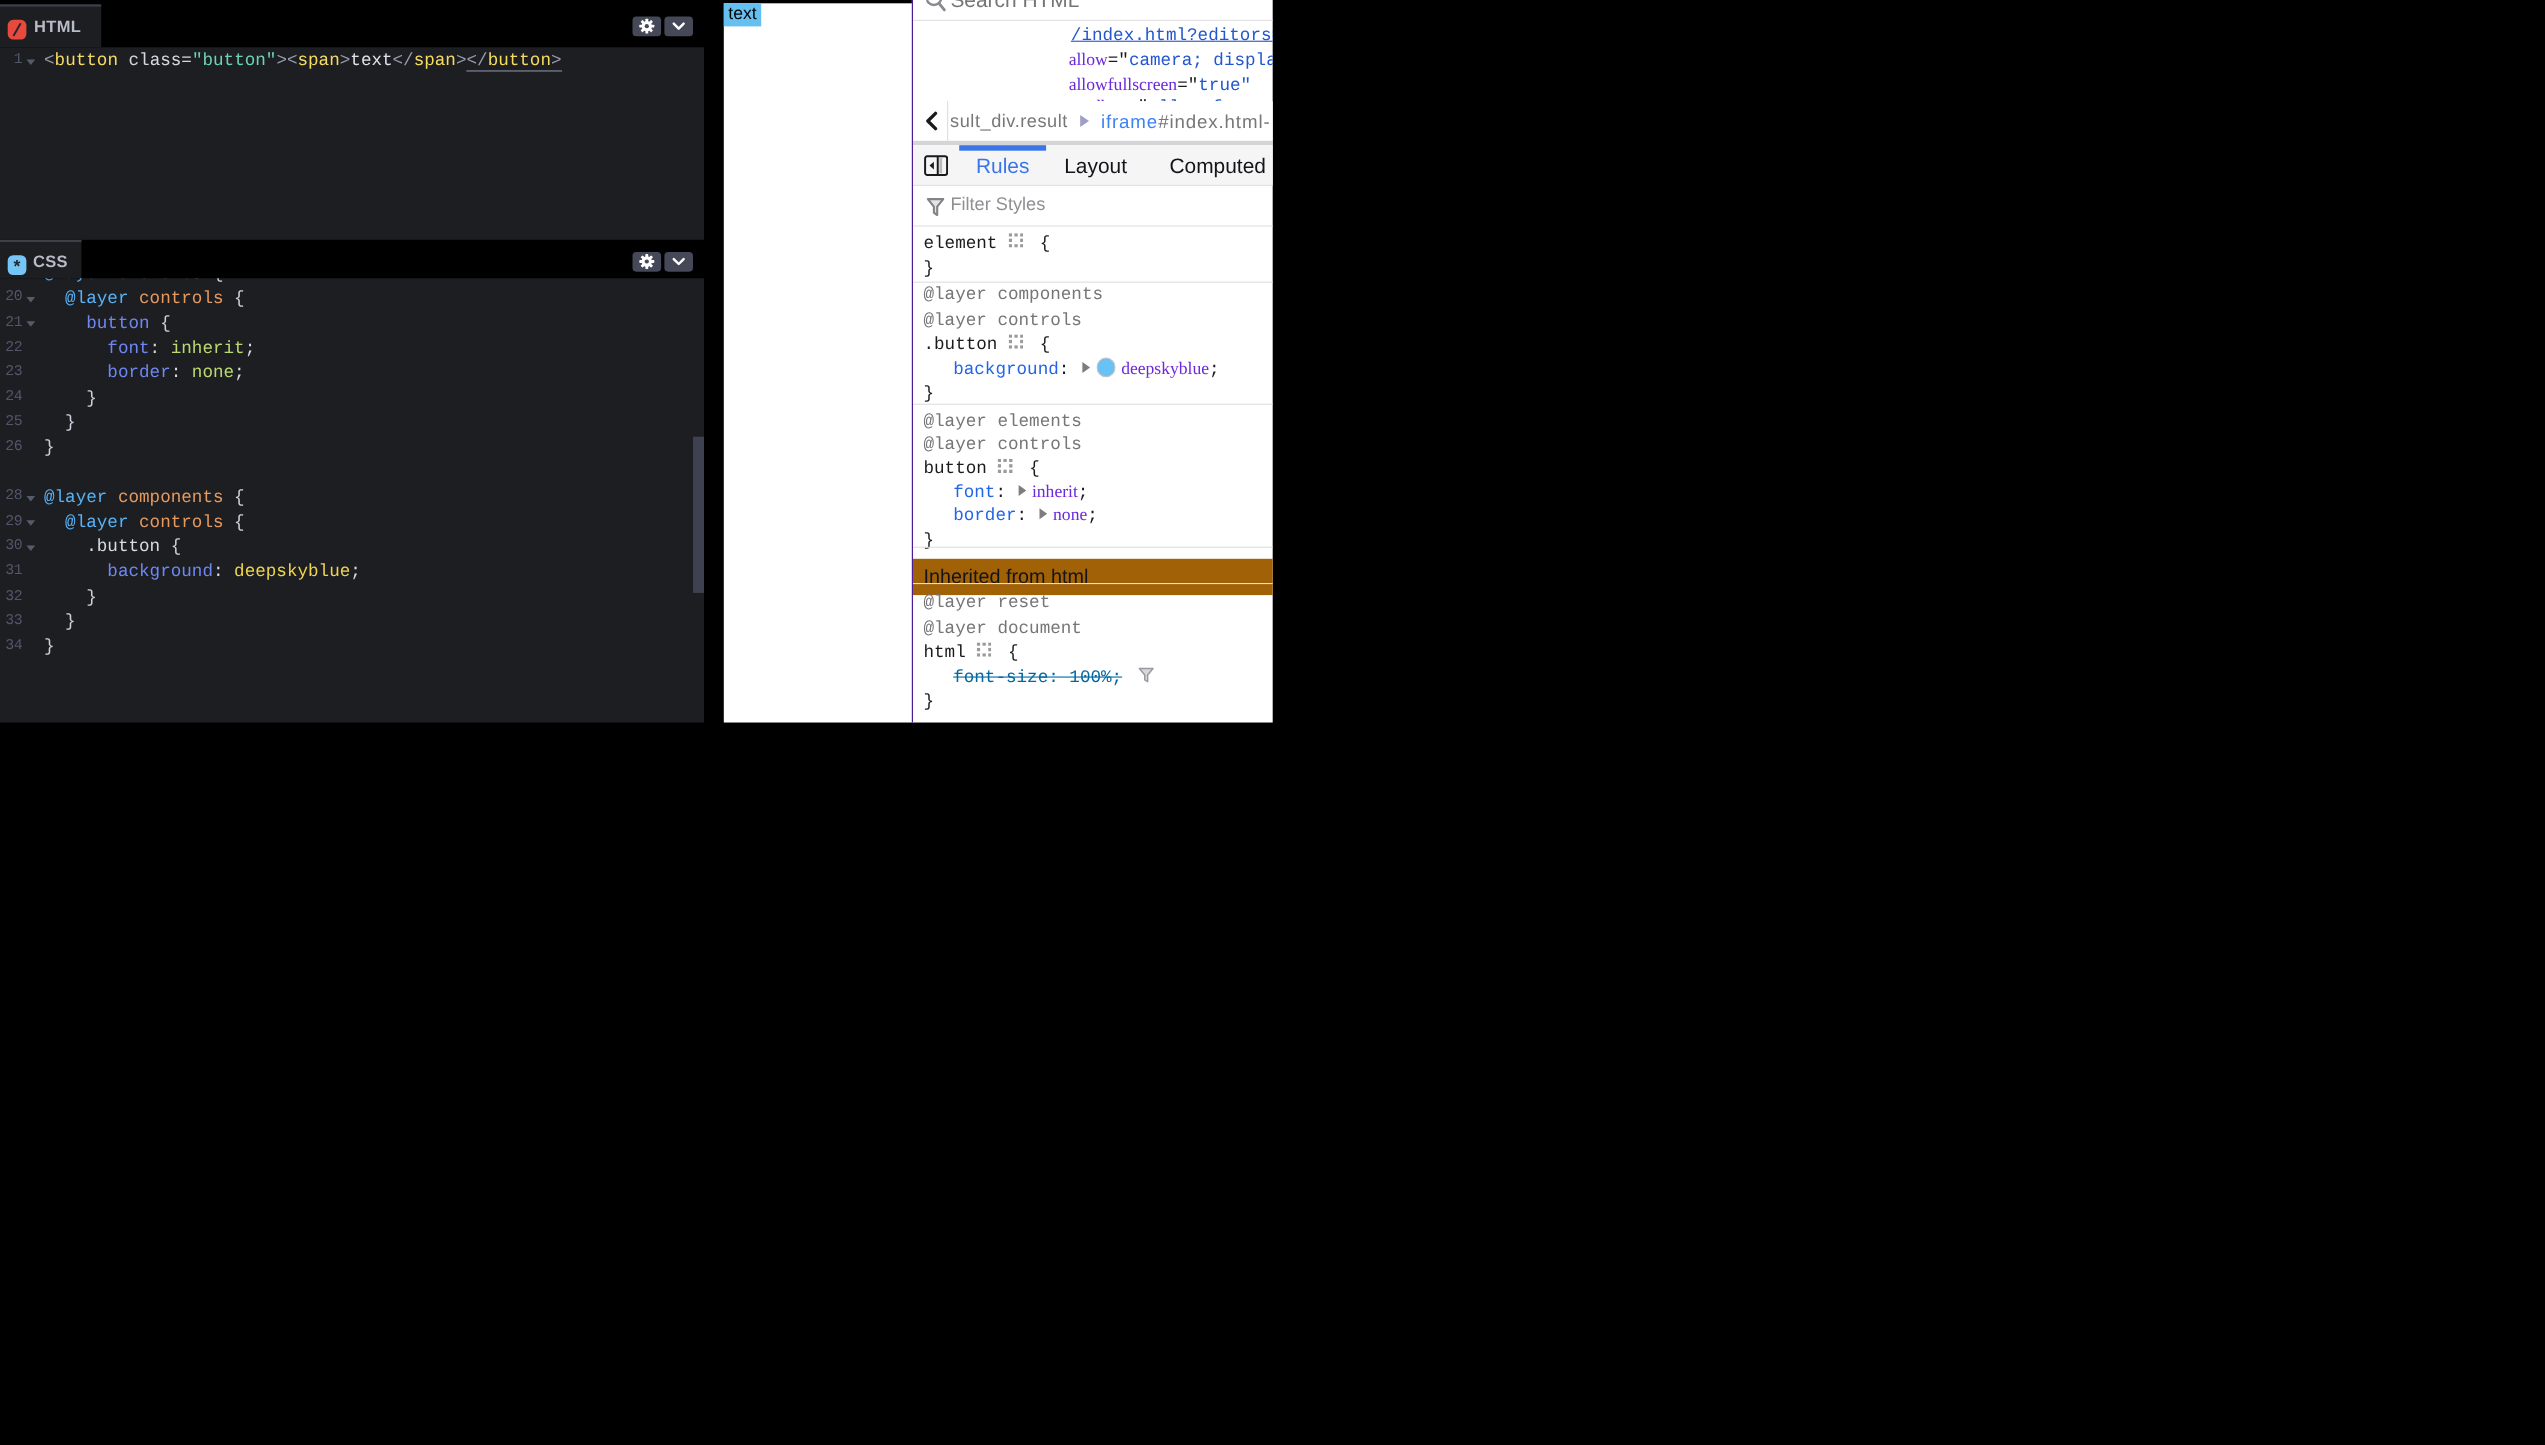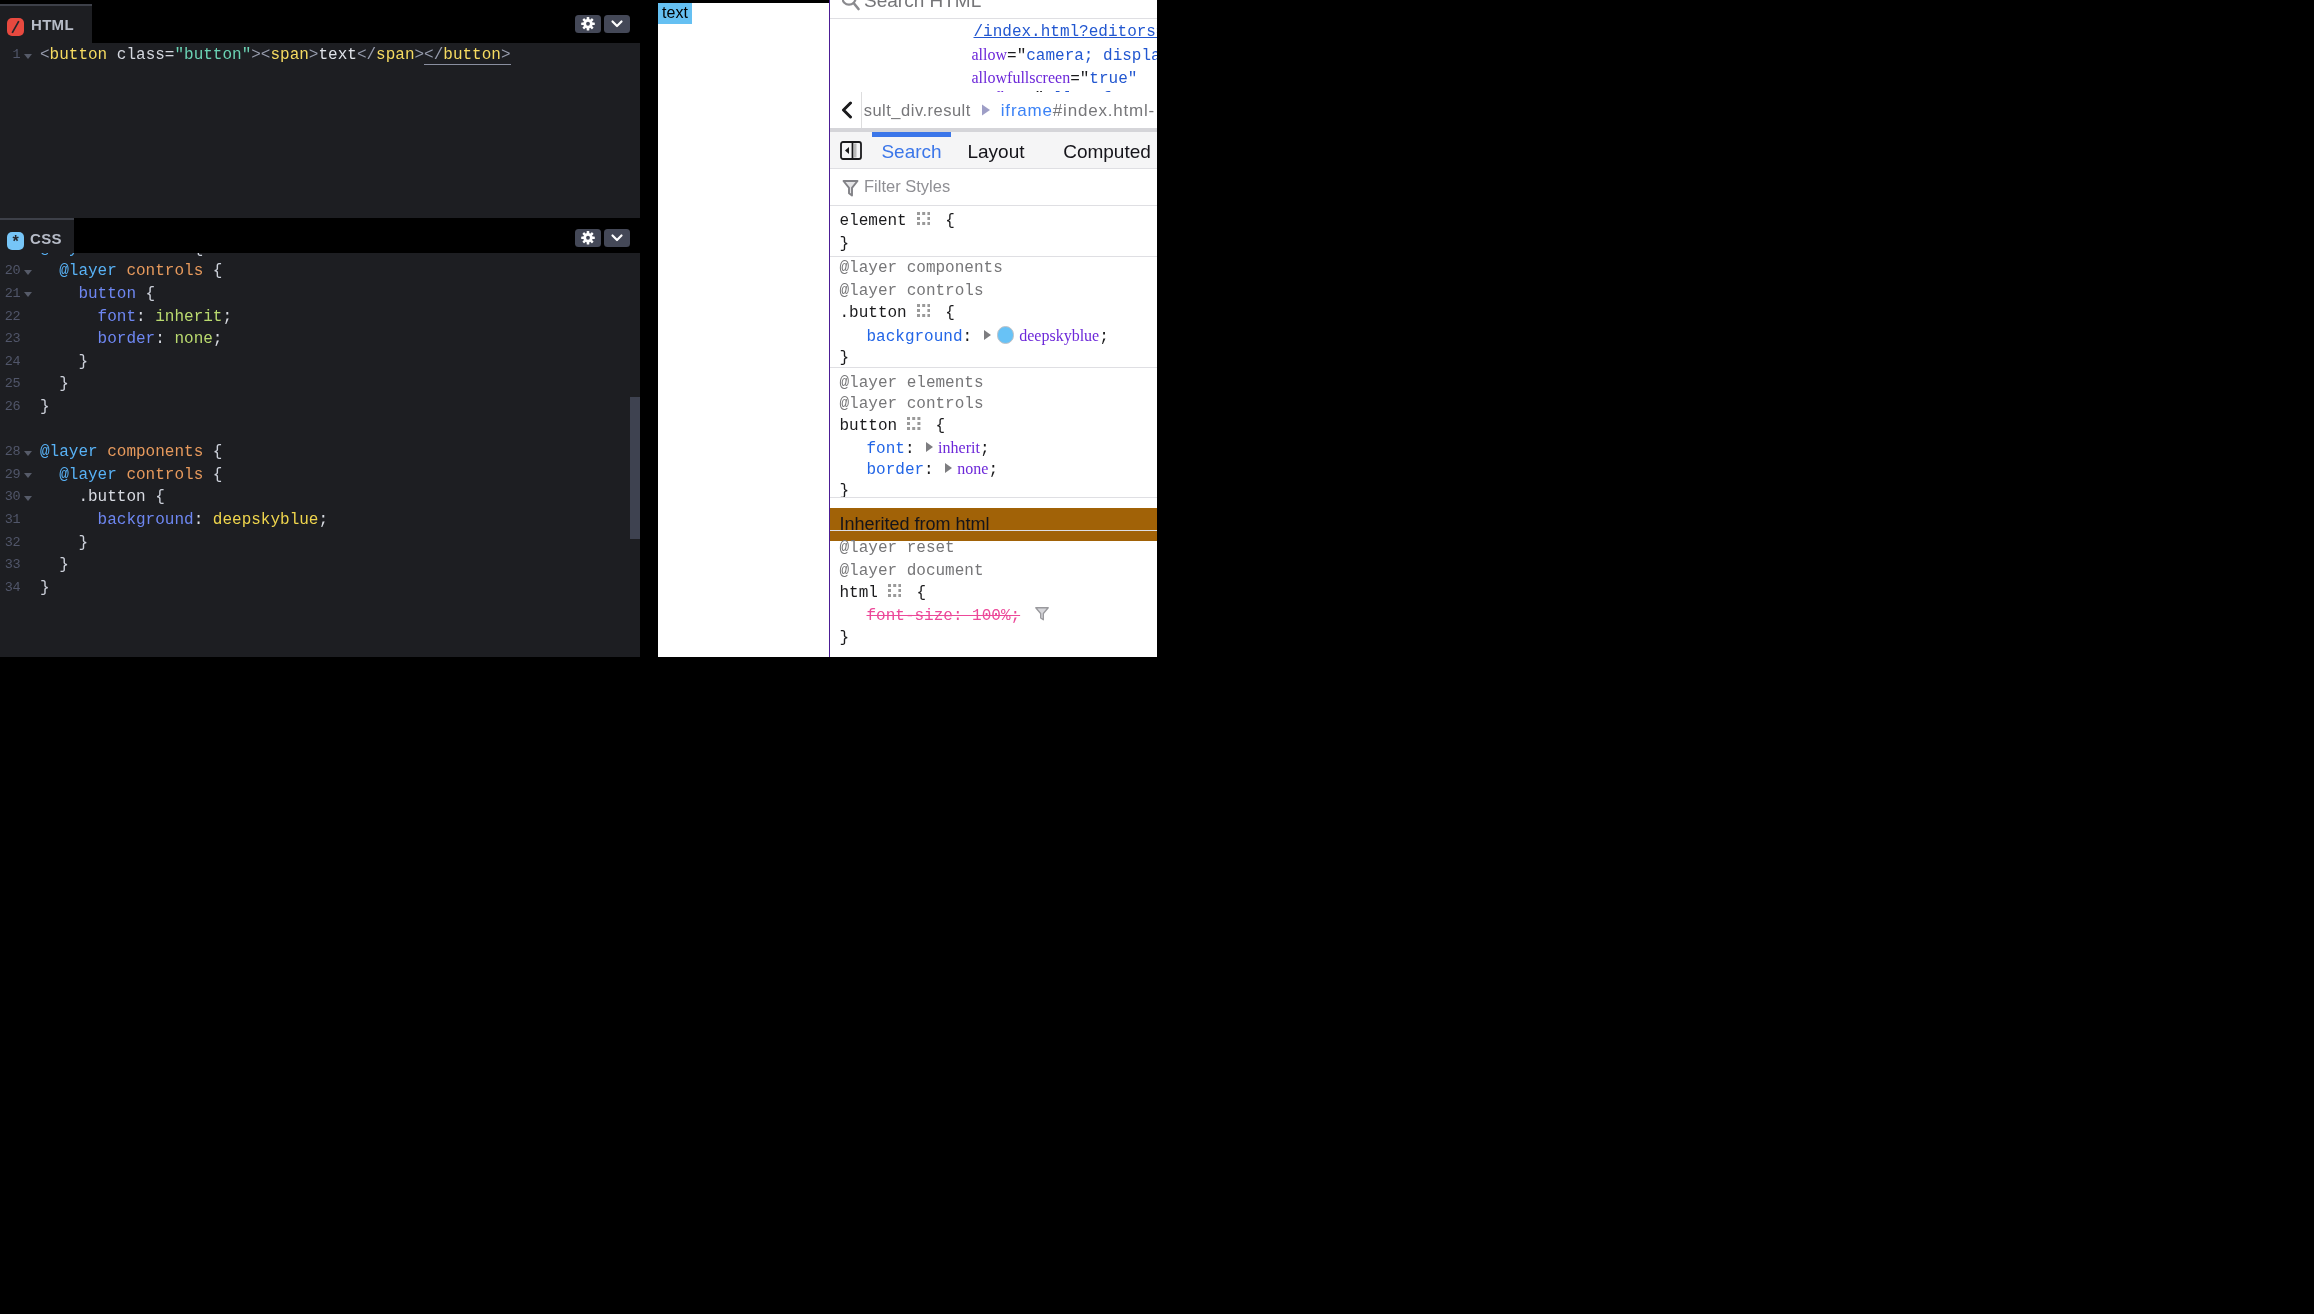--- a/index.html
+++ b/index.html
@@ -49,21 +49,21 @@
   .mag{color:#6d28d9;font-family:Liberation Serif, serif;}
   .dblue{color:#2257d0;}
   .pblue{color:#2265e6;}
   #tabrow{left:0;top:132.3px;width:328px;height:36px;background:#f5f5f6;}
   #tabline{left:0;top:128px;width:328px;height:4.3px;background:#d5d5d9;}
   #bluebar{left:41.9px;top:132.3px;width:79.6px;height:4.3px;background:#3b76e9;}
   .tabl{position:absolute;top:132.3px;height:37.3px;line-height:40px;font-size:19px;color:#15141a;text-align:center;}
   #inher{left:0;top:496.3px;width:328px;height:33.2px;background:#a16207;color:#15141a;font-size:18px;line-height:33.2px;margin-top:12px;}
   .exp{display:inline-block;width:0;height:0;border-top:5.8px solid transparent;border-bottom:5.8px solid transparent;border-left:7.8px solid #7d7d80;margin:0 5px 1px 2px;}
   .swatch{display:inline-block;width:15.5px;height:15.5px;border-radius:50%;background:#68c2f6;border:1.5px solid #c2c2c6;vertical-align:-3px;margin:0 5px 0 1px;}
-  .strike{color:#ec4899;text-decoration:line-through;margin-top:20px;}
+  .strike{color:#0369a1;text-decoration:line-through;margin-top:20px;}
 </style>
 </head>
 <body>
 <div id="editors" class="abs">
   <div id="htmltab" class="abs tab">
     <div class="paneicon" style="top:12px;background:#e7493f;">
       <svg width="17" height="18" viewBox="0 0 17 18">
           <line x1="11.8" y1="3.2" x2="5.2" y2="14.8" stroke="#23252b" stroke-width="1.7"></line>
         </svg>
     </div>
@@ -214,21 +214,21 @@
   </div>
   <div id="tabline" class="abs"></div>
   <div id="tabrow" class="abs"></div>
   <div id="bluebar" class="abs"></div>
   <svg class="abs" style="left:10px;top:141px;" width="22" height="19" viewBox="0 0 22 19">
       <rect x="1" y="1" width="20" height="17" rx="2" fill="none" stroke="#1a1a1c" stroke-width="1.8"></rect>
       <line x1="12.5" y1="1" x2="12.5" y2="18" stroke="#1a1a1c" stroke-width="1.8"></line>
       <rect x="14" y="2.5" width="2.5" height="14" fill="#bbb"></rect>
       <path d="M9,6 L5,9.5 L9,13 Z" fill="#1a1a1c"></path>
     </svg>
-  <div class="tabl" style="left:49.5px;width:64px;color:#3b76e9;">Search</div>
+  <div class="tabl" style="left:49.5px;width:64px;color:#3b76e9;">Rules</div>
   <div class="tabl" style="left:132px;width:68px;">Layout</div>
   <div class="tabl" style="left:228px;width:98px;">Computed</div>
   <div class="sep" style="top:168.3px;"></div>
   <svg class="abs" style="left:11.5px;top:179px;" width="17" height="19" viewBox="0 0 17 19">
       <path d="M1.5,2 L15.5,2 L10,8.8 L10,16.5 L7,14.3 L7,8.8 Z" fill="#e4e4e6" stroke="#828287" stroke-width="1.9" stroke-linejoin="round"></path>
     </svg>
   <div class="abs" style="left:34px;top:176px;font-size:16.5px;color:#8f8f94;line-height:21px;">Filter Styles</div>
   <div class="sep" style="top:205.3px;"></div>
   <div class="dt-mono dark" style="left:9.5px;top:210.4px;">element<svg style="margin:0 15px 0 10px;" width="13.5" height="13" viewBox="0 0 13.5 13">
         <g fill="#9a9a9a">

